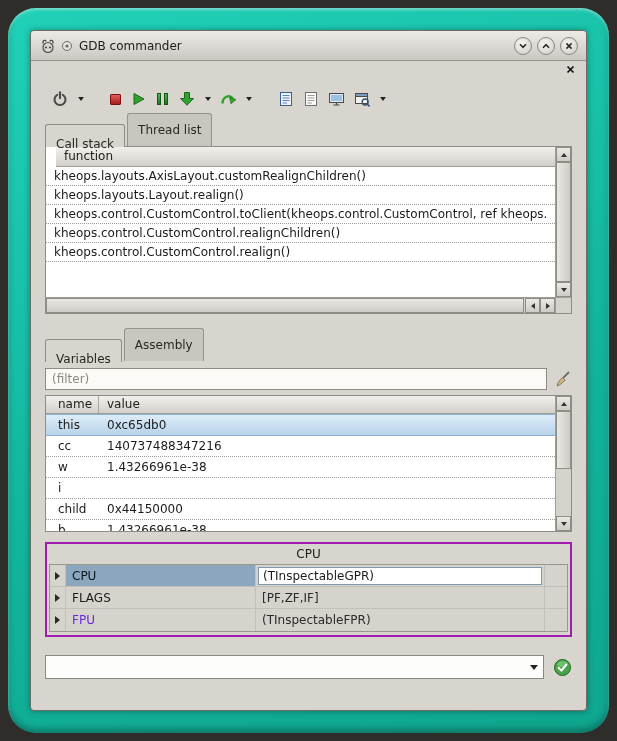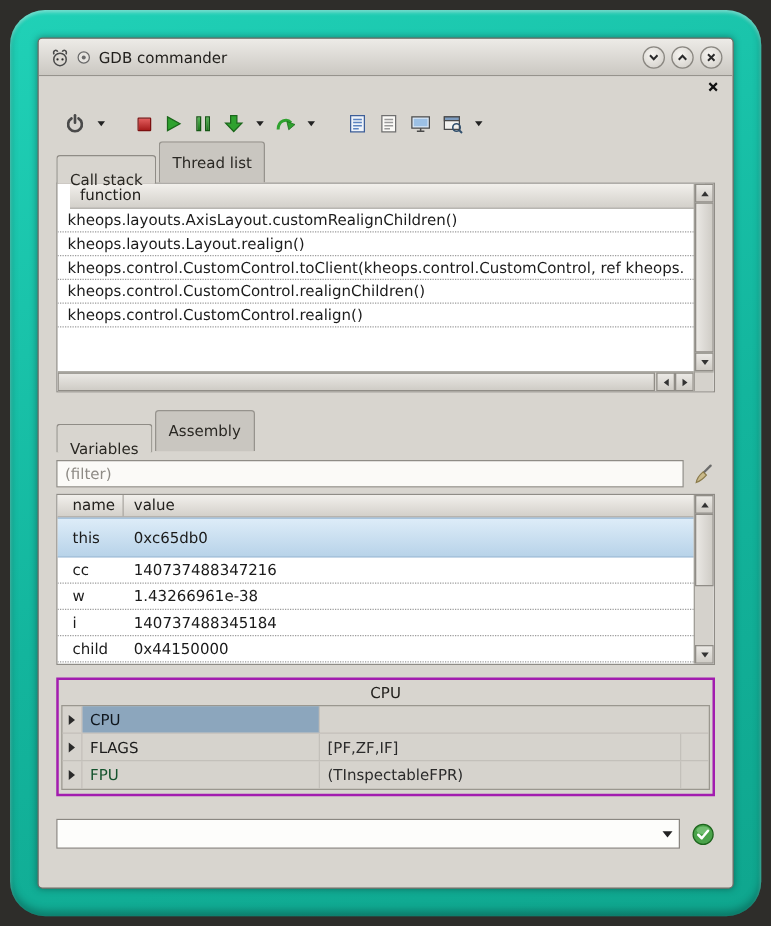--- a/index.html
+++ b/index.html
@@ -80,32 +80,32 @@
     font-family:"DejaVu Sans","Liberation Sans",sans-serif;font-size:12px;color:#222;}
   .filter-input::placeholder{color:#8d8a84;}
   .filter-clean{width:20px;height:20px;margin-left:5px;display:flex;align-items:center;justify-content:center;}
   
   .vars-header{display:flex;height:18px;width:calc(100% - 16px);}
   .vh-name{width:53px;padding:1px 0 0 12px;border-right:1px solid #aaa7a1;}
   .vh-value{flex:1;padding:1px 0 0 8px;}
   .vrow{display:flex;height:21px;align-items:center;width:calc(100% - 16px);border-bottom:1px dotted #9c9c9c;}
   .vname{width:53px;padding-left:12px;}
   .vval{flex:1;padding-left:8px;white-space:nowrap;overflow:hidden;}
-  .vrow.sel{background:linear-gradient(#ddecf8,#b8d3e9);border-top:1px solid #8fb2d2;border-bottom:1px solid #8fb2d2;height:32px;}
+  .vrow.sel{background:linear-gradient(#ddecf8,#b8d3e9);border-top:1px solid #8fb2d2;border-bottom:1px solid #8fb2d2;height:22px;}
   
   .cpu{margin:10px 14px 0;border:2px solid #a21caf;border-radius:0;padding:2px 2px 3px;background:#d8d5cf;}
   .cpu-title{text-align:center;padding:1px 0 3px;color:#22201d;}
   .cpu-grid{border:1px solid #9a978f;background:#d6d3cd;}
   .crow{display:flex;height:22px;border-bottom:1px solid #c3c0ba;align-items:stretch;}
   .crow:last-child{border-bottom:none;}
   .cexp{flex:0 0 16px;border-right:1px solid #c3c0ba;display:flex;align-items:center;justify-content:center;}
   .tri{width:0;height:0;border-left:5px solid #2a2a2a;border-top:4px solid transparent;border-bottom:4px solid transparent;}
   .cname{flex:0 0 190px;border-right:1px solid #c3c0ba;display:flex;align-items:center;padding-left:6px;color:#1b1b1b;}
   .cname.sel{background:#8ca6bd;color:#10171e;}
-  .cname.dis{color:#14532d;}
+  .cname.dis{color:#6d28d9;}
   .cval{flex:1;display:flex;align-items:center;border-right:1px solid #c3c0ba;padding:1px 2px;}
   .cval.plain{padding-left:6px;color:#2b2b2b;}
   .cedit{flex:1;height:18px;background:#ffffff;border:1px solid #7e98ae;display:flex;align-items:center;padding-left:4px;}
   .cpad{flex:0 0 22px;}
   
   .bottom-row{display:flex;align-items:center;margin:18px 14px 0;height:24px;}
   .combo{flex:1;height:24px;background:#fdfdfb;border:1px solid #8a8781;display:flex;align-items:center;}
   .combo-text{flex:1;padding-left:6px;color:#222;}
   .combo-arrow{width:18px;height:100%;display:flex;align-items:center;justify-content:center;}
   .combo-arrow .dd{border-left-width:4px;border-right-width:4px;border-top-width:5px;margin:0;}
@@ -299,21 +299,20 @@
         <div class="vrow">
           <div class="vname">cc</div>
           <div class="vval">140737488347216</div>
         </div>
         <div class="vrow">
           <div class="vname">w</div>
           <div class="vval">1.43266961e-38</div>
         </div>
         <div class="vrow">
           <div class="vname">i</div>
-          <div class="vval">140737488345184</div>
         </div>
         <div class="vrow">
           <div class="vname">child</div>
           <div class="vval">0x44150000</div>
         </div>
         <div class="vrow">
           <div class="vname">b</div>
           <div class="vval">1.43266961e-38</div>
         </div>
       </div>
@@ -331,20 +330,23 @@
     </div>
 
     <div class="cpu">
       <div class="cpu-title">CPU</div>
       <div class="cpu-grid">
         <div class="crow">
           <div class="cexp">
               <span class="tri"></span>
             </div>
           <div class="cname sel">CPU</div>
+          <div class="cval">
+            <div class="cedit">(TInspectableGPR)</div>
+          </div>
           <div class="cpad"></div>
         </div>
         <div class="crow">
           <div class="cexp">
               <span class="tri"></span>
             </div>
           <div class="cname">FLAGS</div>
           <div class="cval plain">[PF,ZF,IF]</div>
           <div class="cpad"></div>
         </div>

